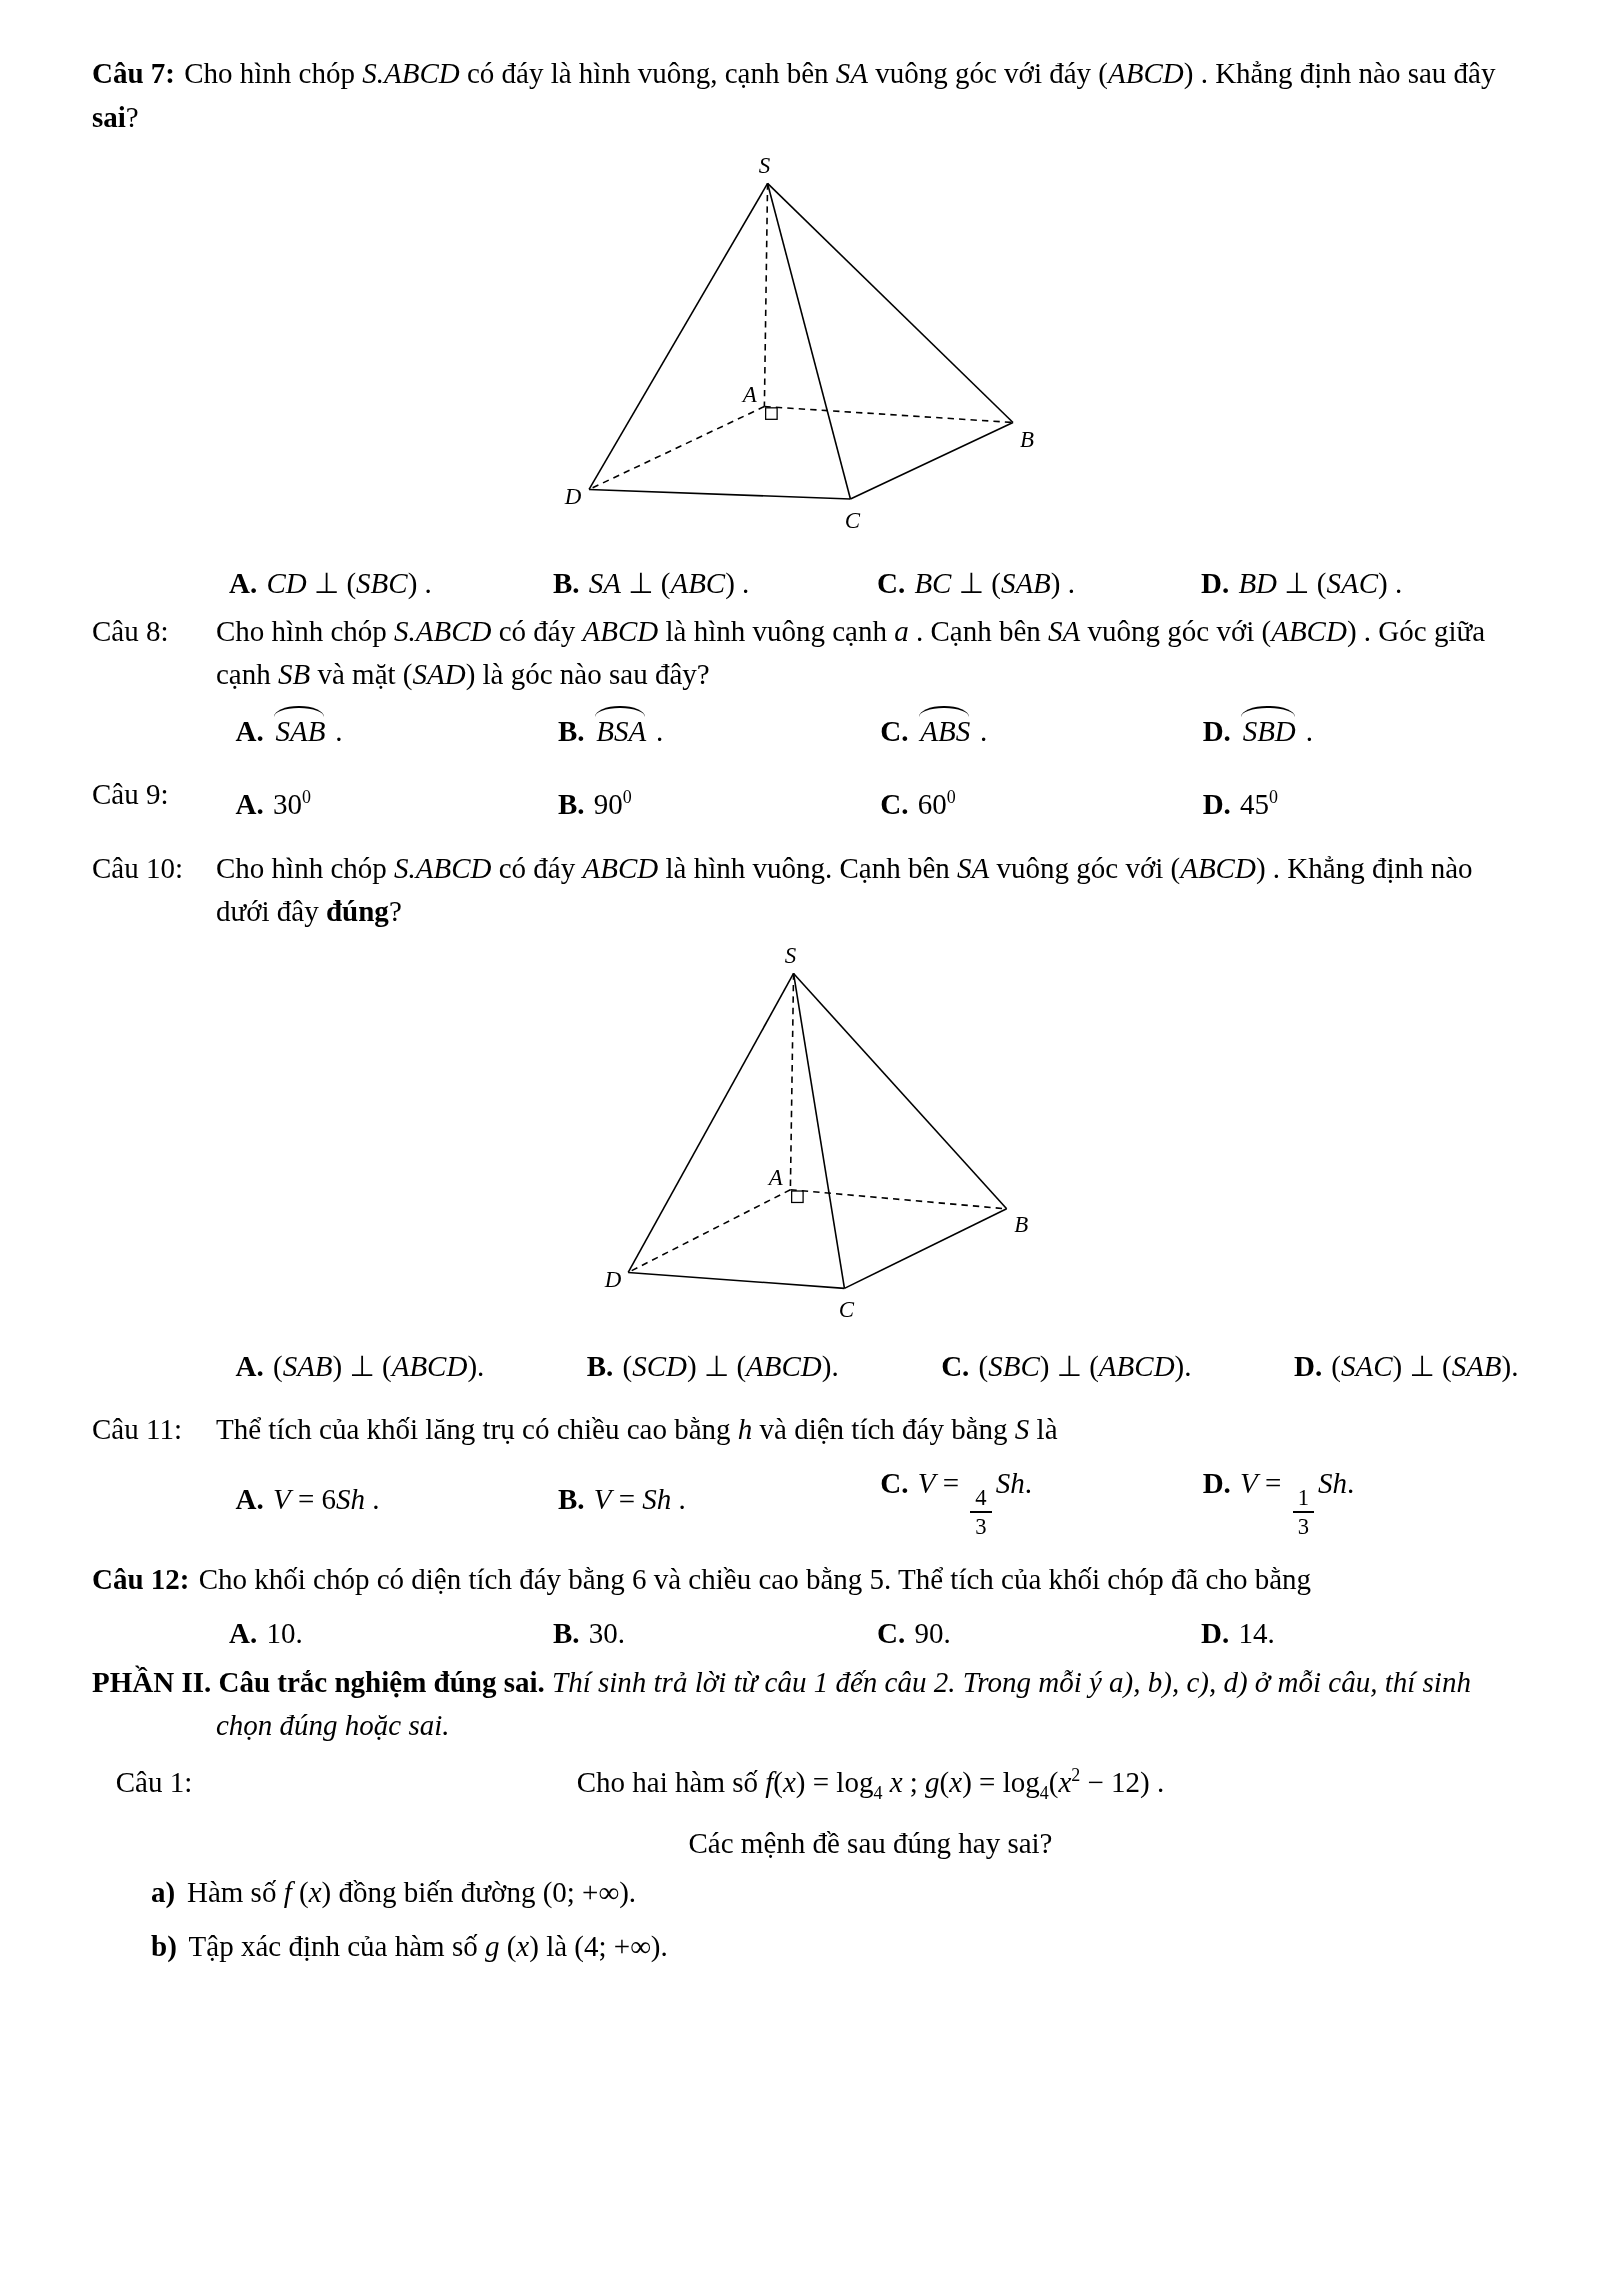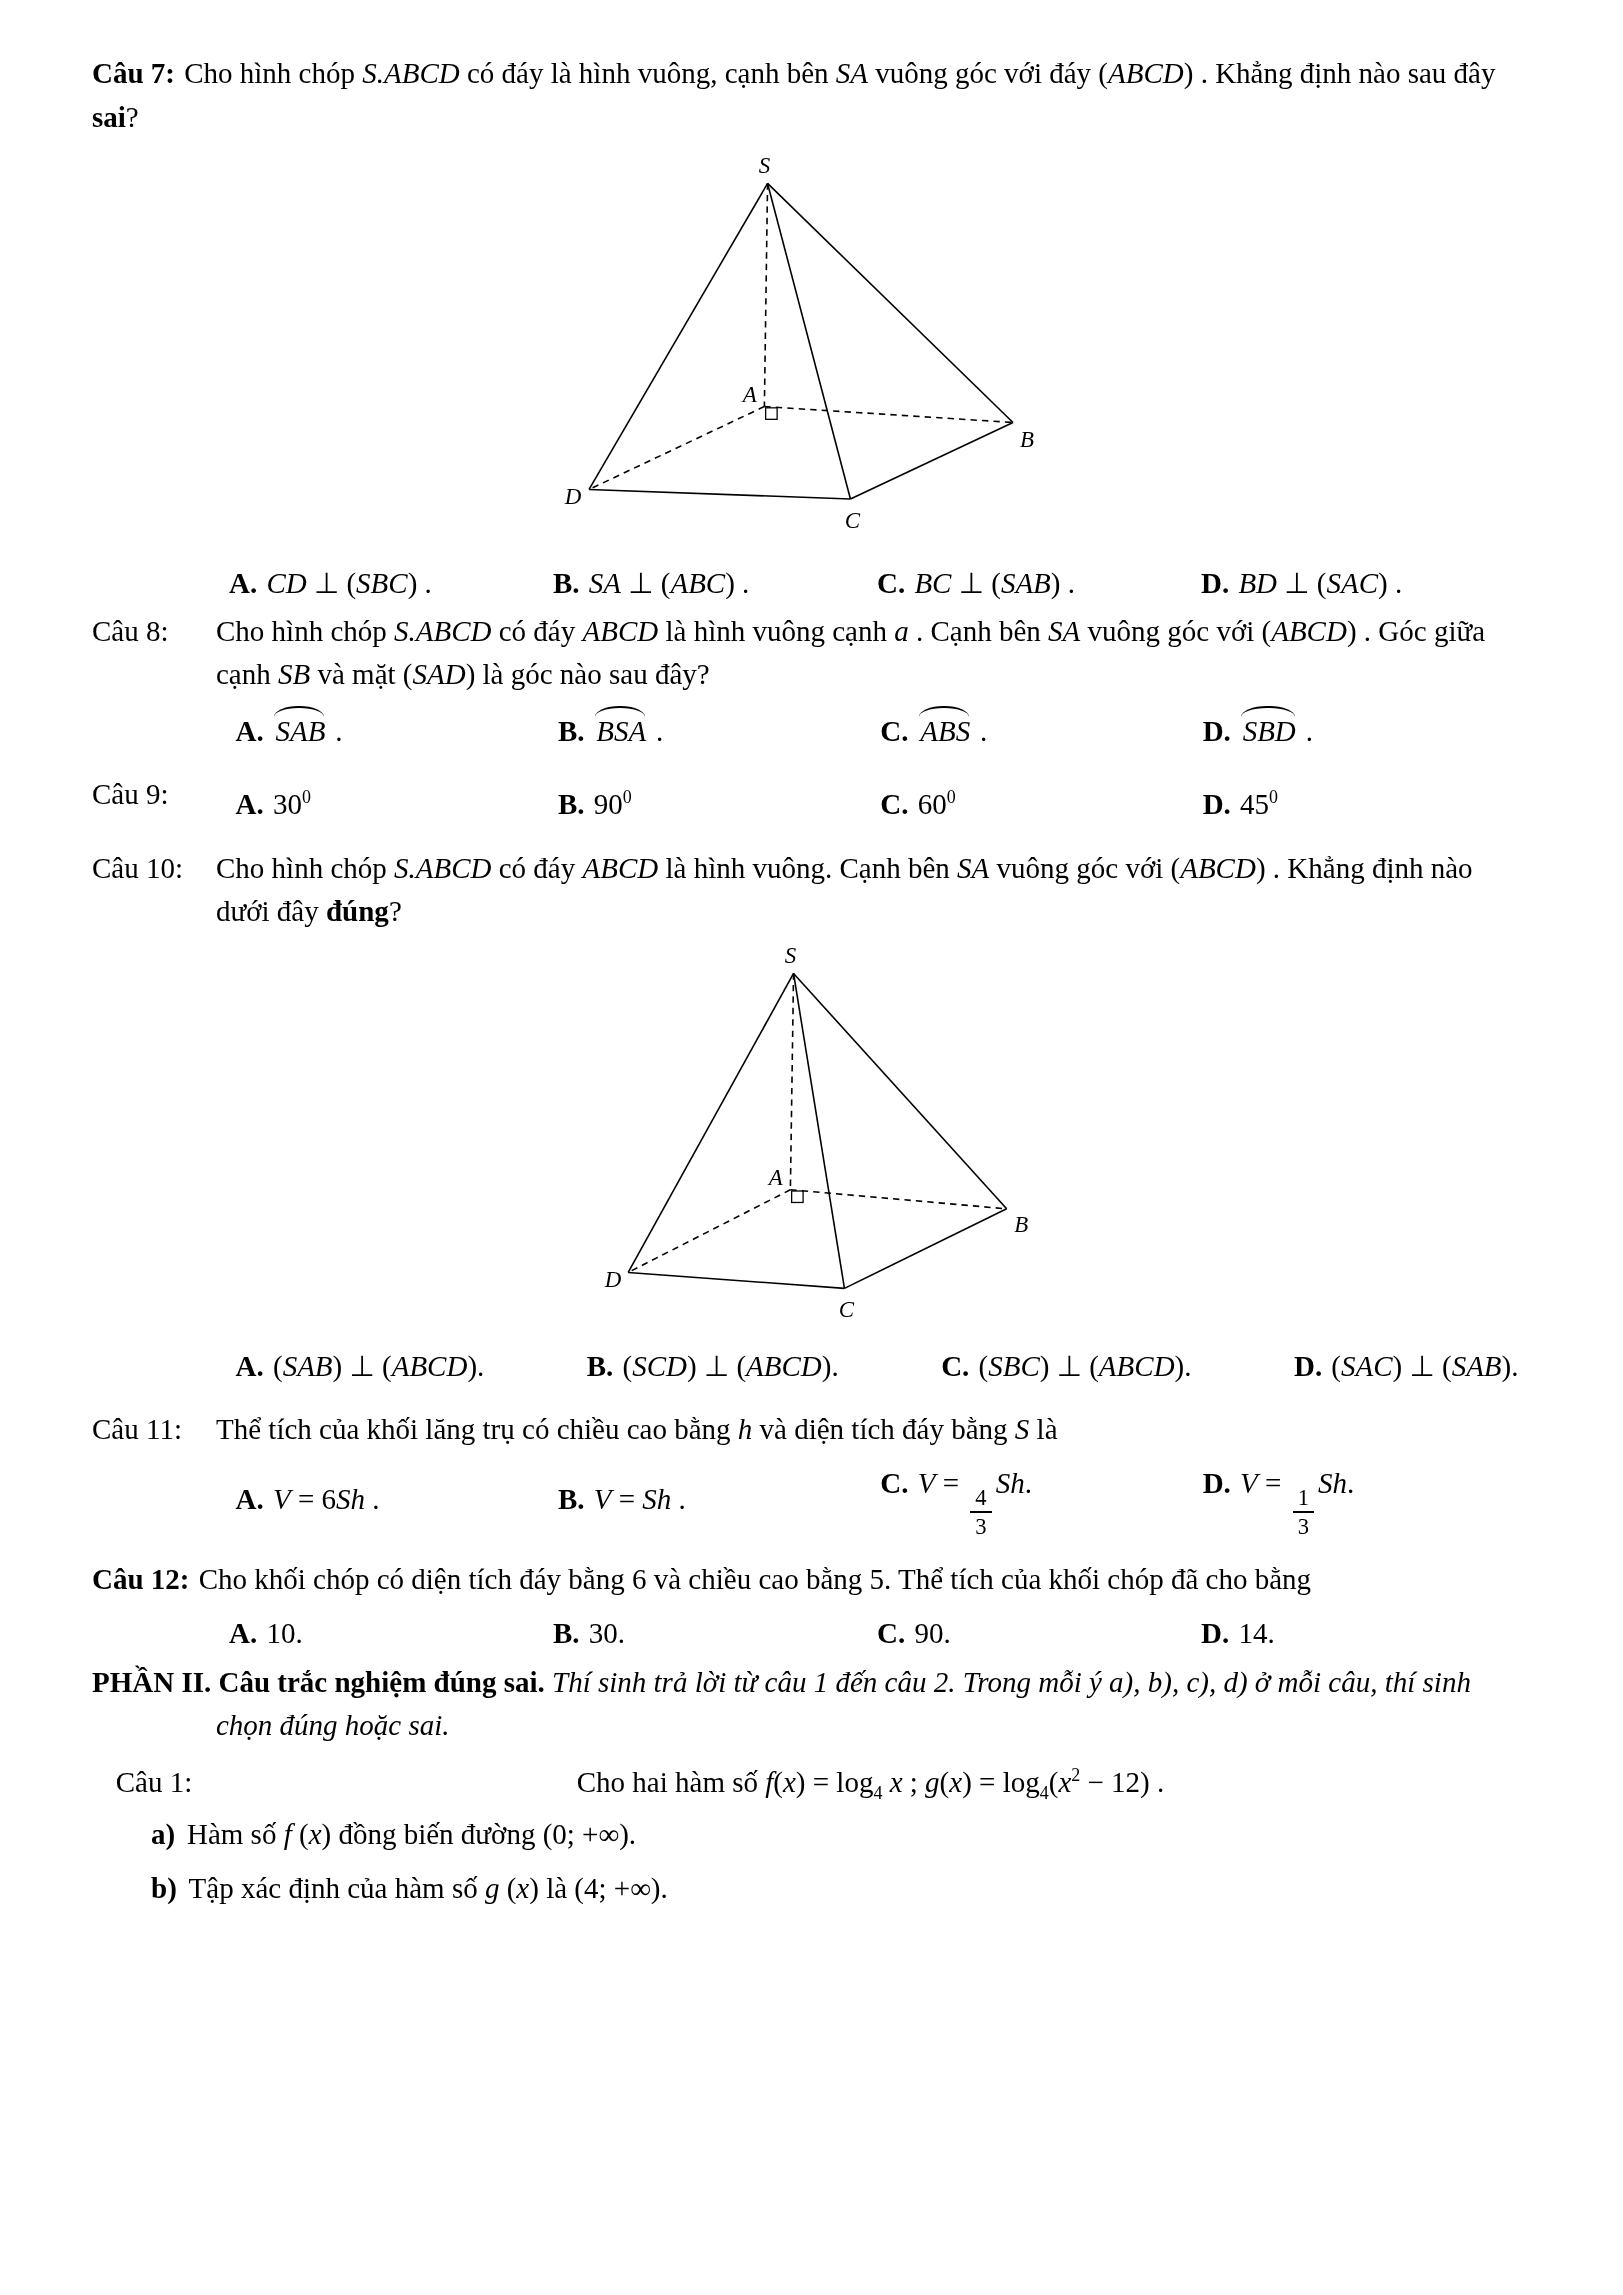--- a/index.html
+++ b/index.html
@@ -160,21 +160,22 @@
   <div class="opt"><span class="ok">D.</span><span><span>14.</span></span></div>
 </div>
 
 <p class="part2">
   <span class="bold">PHẦN II. Câu trắc nghiệm đúng sai.</span><span class="it"> Thí sinh trả lời từ câu 1 đến câu 2. Trong mỗi ý a), b), c), d) ở mỗi câu, thí sinh chọn đúng hoặc sai.</span>
 </p>
 
 <div class="q hang" style="margin-bottom:5.2px;text-align:center;">
   <span class="qlabel">Câu 1:</span>
   <div class="qbody">
-    <div style="margin-bottom:4px;"><span>Cho hai hàm số </span><span class="m">f</span><span>(</span><span class="m">x</span><span>) = log</span><sub>4</sub><span> </span><span class="m">x</span><span> ;  </span><span class="m">g</span><span>(</span><span class="m">x</span><span>) = log</span><sub>4</sub><span>(</span><span class="m">x</span><sup>2</sup><span> − 12) .</span></div>
+    <div style="margin-bottom:18px;"><span>Cho hai hàm số </span><span class="m">f</span><span>(</span><span class="m">x</span><span>) = log</span><sub>4</sub><span> </span><span class="m">x</span><span> ;  </span><span class="m">g</span><span>(</span><span class="m">x</span><span>) = log</span><sub>4</sub><span>(</span><span class="m">x</span><sup>2</sup><span> − 12) .</span></div>
+    <div><span>Các mệnh đề sau đúng hay sai?</span></div>
   </div>
 </div>
 
 <div class="sub-item">
   <span class="ok">a)</span><span><span>Hàm số </span><span class="m">f</span><span> (</span><span class="m">x</span><span>) đồng biến đường </span><span>(0; +∞).</span></span>
 </div>
 <div class="sub-item">
   <span class="ok">b)</span><span><span>Tập xác định của hàm số </span><span class="m">g</span><span> (</span><span class="m">x</span><span>) là </span><span>(4; +∞).</span></span>
 </div>
 

